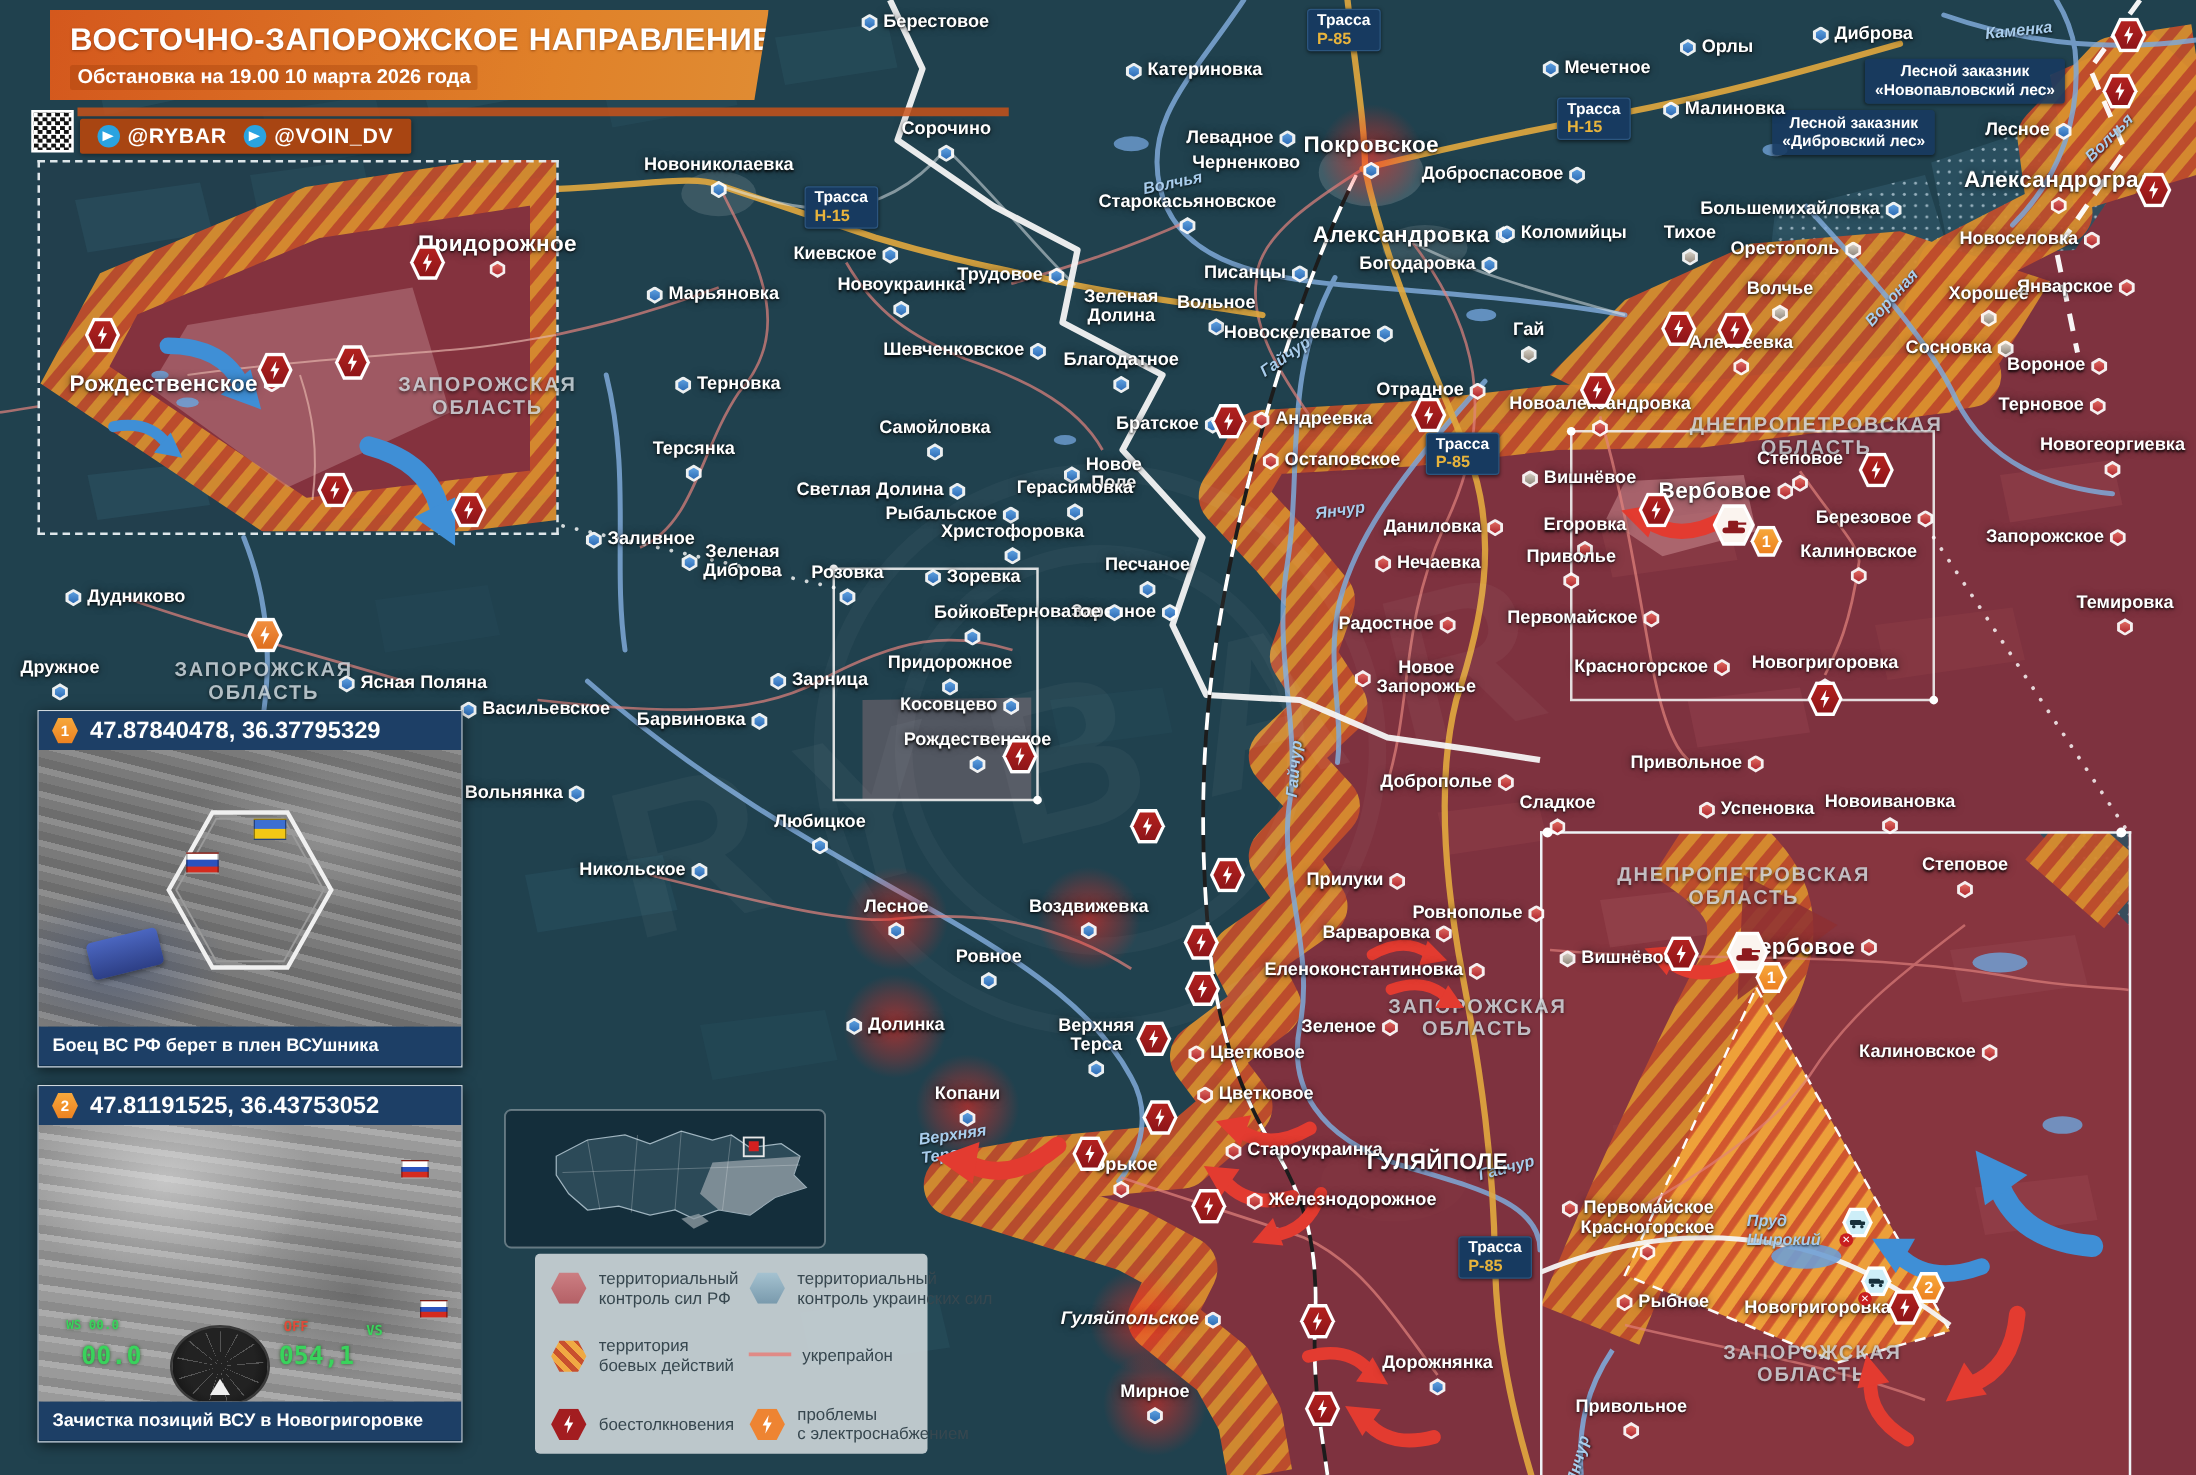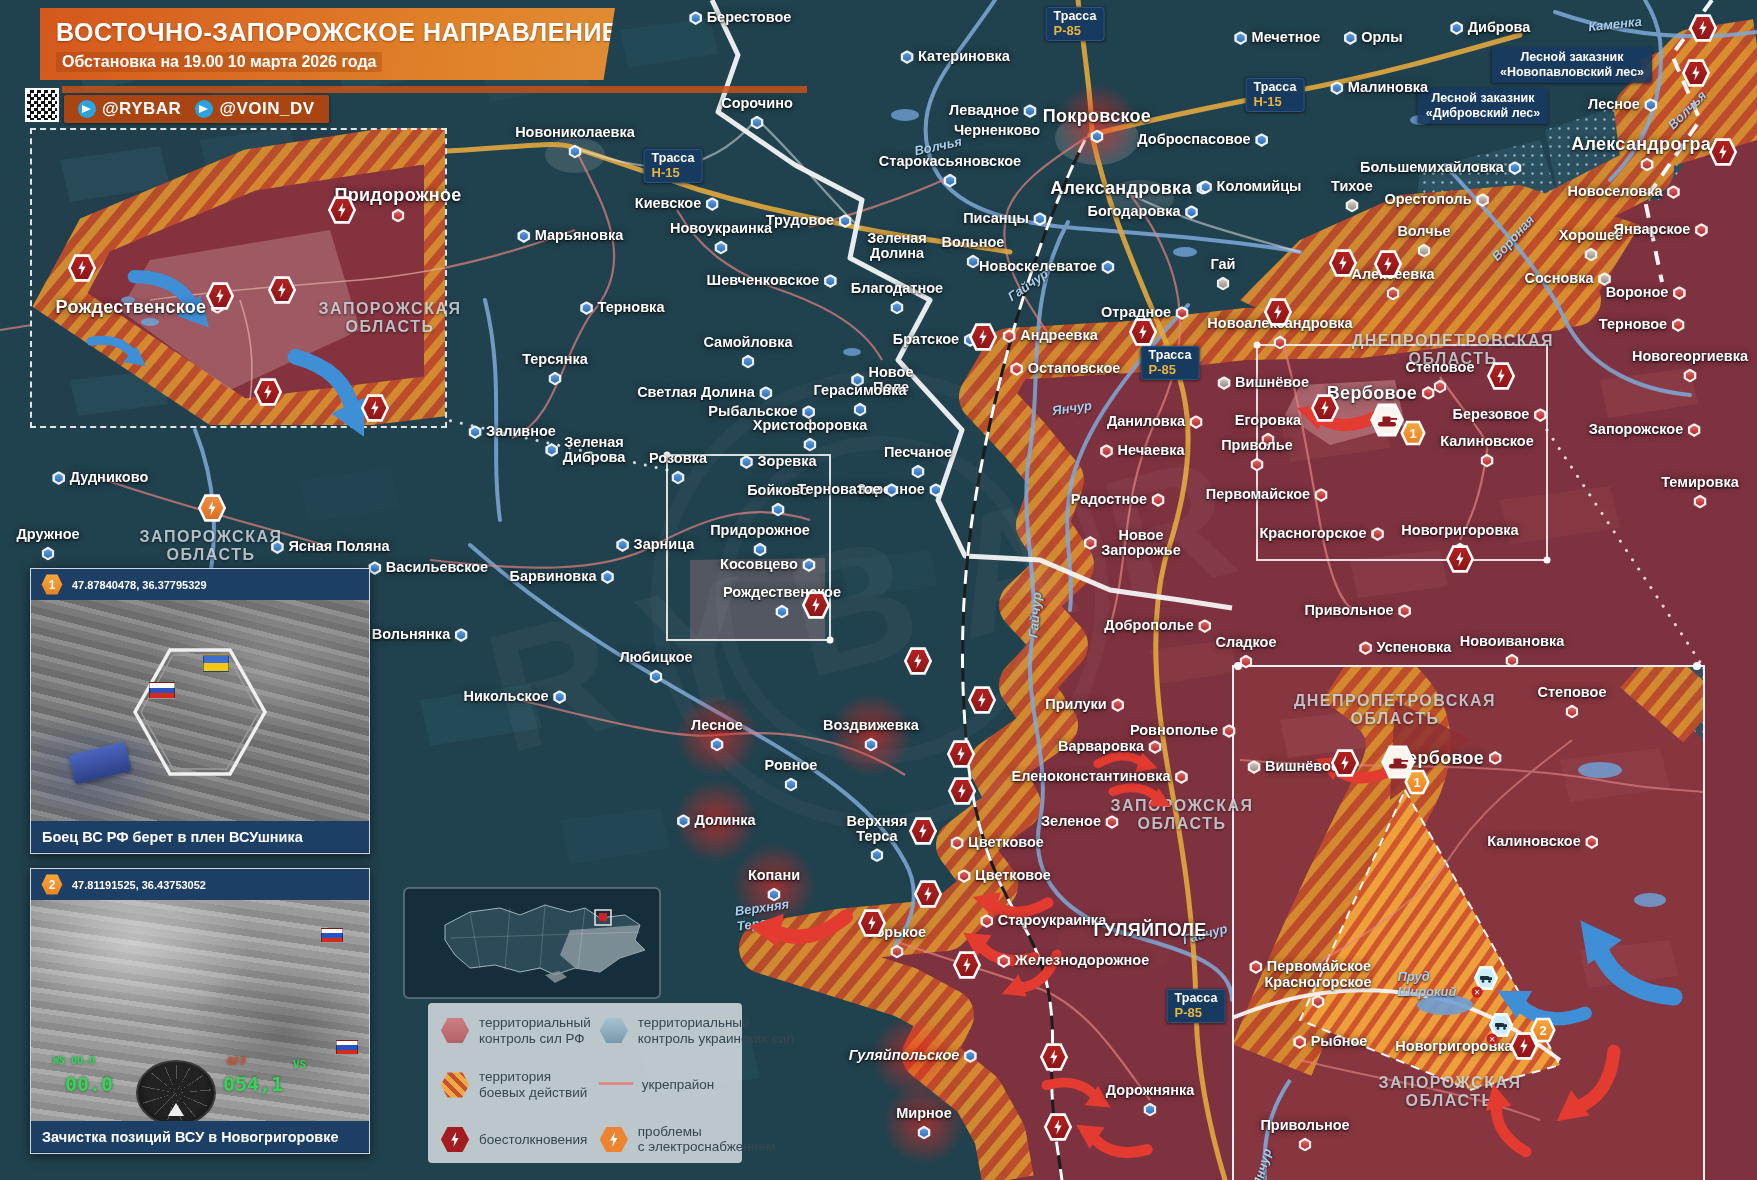--- a/index.html
+++ b/index.html
@@ -83,21 +83,21 @@
   #qr{position:absolute;left:25px;top:88px;width:34px;height:34px;background:#fff;z-index:60;padding:2px;box-sizing:border-box;}
   #qr i{display:block;width:100%;height:100%;
         background:repeating-conic-gradient(#111 0 25%,#fff 0 50%) 0 0/7px 7px;}
 
   
   .vpanel{position:absolute;left:30px;width:338px;z-index:50;border:1px solid #cfd8de;
         box-shadow:0 2px 10px rgba(0,0,0,.55);background:#13324f;}
   #vp1{top:568px;height:284px;}
   #vp2{top:868px;height:284px;}
   .vheader{height:31px;background:#1d3f66;display:flex;align-items:center;gap:9px;padding:0 10px;}
-  .vheader .coords{color:#fff;font-weight:700;font-size:11px;}
+  .vheader .coords{color:#fff;font-weight:700;font-size:19px;}
   .vbadge{width:22px;height:22px;clip-path:polygon(25% 4%,75% 4%,97% 50%,75% 96%,25% 96%,3% 50%);
         background:linear-gradient(180deg,#f7a93c,#ec7f1f);color:#fff;font-weight:700;font-size:12px;
         display:flex;align-items:center;justify-content:center;flex:none;
         filter:drop-shadow(0 0 5px rgba(255,150,30,.9));}
   .vbody{position:relative;height:221px;overflow:hidden;
         background:
          radial-gradient(90px 60px at 18% 78%,rgba(62,80,120,.5),transparent),
          radial-gradient(120px 70px at 70% 30%,rgba(210,210,210,.25),transparent),
          repeating-linear-gradient(14deg,#7a7a7a 0 7px,#8d8d8d 7px 12px,#6d6d6d 12px 19px),
          repeating-linear-gradient(104deg,#828282 0 9px,#969696 9px 15px,#747474 15px 23px),
@@ -342,21 +342,21 @@
 <div id="dyn">
       <div class="glow" style="left: 1097px; top: 125px;"></div>
       <div class="glow" style="left: 717px; top: 735px;"></div>
       <div class="glow" style="left: 871px; top: 735px;"></div>
       <div class="glow" style="left: 716px; top: 821px;"></div>
       <div class="glow" style="left: 774px; top: 885px;"></div>
       <div class="glow" style="left: 913px; top: 1056px;"></div>
       <div class="glow" style="left: 924px; top: 1123px;"></div>
       <div class="town" style="left: 740px; top: 18px;"><span class="pin u"><i></i></span><span class="tl">Берестовое</span></div>
       <div class="town" style="left: 955px; top: 57px;"><span class="pin u"><i></i></span><span class="tl">Катериновка</span></div>
-      <div class="town" style="left: 1261px; top: 38px; padding-left: 32px;"><span class="pin u"><i></i></span><span class="tl">Мечетное</span></div>
+      <div class="town" style="left: 1261px; top: 55px; padding-left: 32px;"><span class="pin u"><i></i></span><span class="tl">Мечетное</span></div>
       <div class="town" style="left: 1373px; top: 38px;"><span class="pin u"><i></i></span><span class="tl">Орлы</span></div>
       <div class="town" style="left: 1490px; top: 28px;"><span class="pin u"><i></i></span><span class="tl">Диброва</span></div>
       <div class="town" style="left: 1379px; top: 88px;"><span class="pin u"><i></i></span><span class="tl">Малиновка</span></div>
       <div class="town" style="left: 757px; top: 113px; flex-direction: column;"><span class="tl">Сорочино</span><span class="pin u"><i></i></span></div>
       <div class="town" style="left: 575px; top: 142px; flex-direction: column;"><span class="tl">Новониколаевка</span><span class="pin u"><i></i></span></div>
       <div class="town" style="left: 993px; top: 111px;"><span class="tl">Левадное</span><span class="pin u"><i></i></span></div>
       <div class="town" style="left: 997px; top: 131px;"><span class="tl">Черненково</span></div>
       <div class="town big" style="left: 1097px; top: 125px; flex-direction: column;"><span class="tl">Покровское</span><span class="pin u"><i></i></span></div>
       <div class="town" style="left: 1203px; top: 140px;"><span class="tl">Доброспасовое</span><span class="pin u"><i></i></span></div>
       <div class="town" style="left: 950px; top: 171px; flex-direction: column;"><span class="tl">Старокасьяновское</span><span class="pin u"><i></i></span></div>
@@ -367,21 +367,21 @@
       <div class="town" style="left: 570px; top: 236px;"><span class="pin u"><i></i></span><span class="tl">Марьяновка</span></div>
       <div class="town" style="left: 721px; top: 238px; flex-direction: column;"><span class="tl">Новоукраинка</span><span class="pin u"><i></i></span></div>
       <div class="town" style="left: 1005px; top: 219px;"><span class="tl">Писанцы</span><span class="pin u"><i></i></span></div>
       <div class="town" style="left: 1143px; top: 212px;"><span class="tl">Богодаровка</span><span class="pin u"><i></i></span></div>
       <div class="town" style="left: 897px; top: 246px;"><span class="tl">Зеленая
 Долина</span></div>
       <div class="town" style="left: 973px; top: 252px; flex-direction: column;"><span class="tl">Вольное</span><span class="pin u"><i></i></span></div>
       <div class="town" style="left: 1047px; top: 267px;"><span class="tl">Новоскелеватое</span><span class="pin u"><i></i></span></div>
       <div class="town" style="left: 772px; top: 281px;"><span class="tl">Шевченковское</span><span class="pin u"><i></i></span></div>
       <div class="town" style="left: 897px; top: 298px; flex-direction: column;"><span class="tl">Благодатное</span><span class="pin u"><i></i></span></div>
-      <div class="town" style="left: 622px; top: 308px;"><span class="pin u"><i></i></span><span class="tl">Терновка</span></div>
+      <div class="town" style="left: 582px; top: 308px;"><span class="pin u"><i></i></span><span class="tl">Терновка</span></div>
       <div class="town" style="left: 935px; top: 340px;"><span class="tl">Братское</span><span class="pin u"><i></i></span></div>
       <div class="town" style="left: 748px; top: 352px; flex-direction: column;"><span class="tl">Самойловка</span><span class="pin u"><i></i></span></div>
       <div class="town" style="left: 555px; top: 369px; flex-direction: column;"><span class="tl">Терсянка</span><span class="pin u"><i></i></span></div>
       <div class="town" style="left: 882px; top: 380px;"><span class="pin u"><i></i></span><span class="tl">Новое
 Поле</span></div>
       <div class="town" style="left: 705px; top: 393px;"><span class="tl">Светлая Долина</span><span class="pin u"><i></i></span></div>
       <div class="town" style="left: 860px; top: 400px; flex-direction: column;"><span class="tl">Герасимовка</span><span class="pin u"><i></i></span></div>
       <div class="town" style="left: 762px; top: 412px;"><span class="tl">Рыбальское</span><span class="pin u"><i></i></span></div>
       <div class="town" style="left: 512px; top: 432px;"><span class="pin u"><i></i></span><span class="tl">Заливное</span></div>
       <div class="town" style="left: 810px; top: 435px; flex-direction: column;"><span class="tl">Христофоровка</span><span class="pin u"><i></i></span></div>

